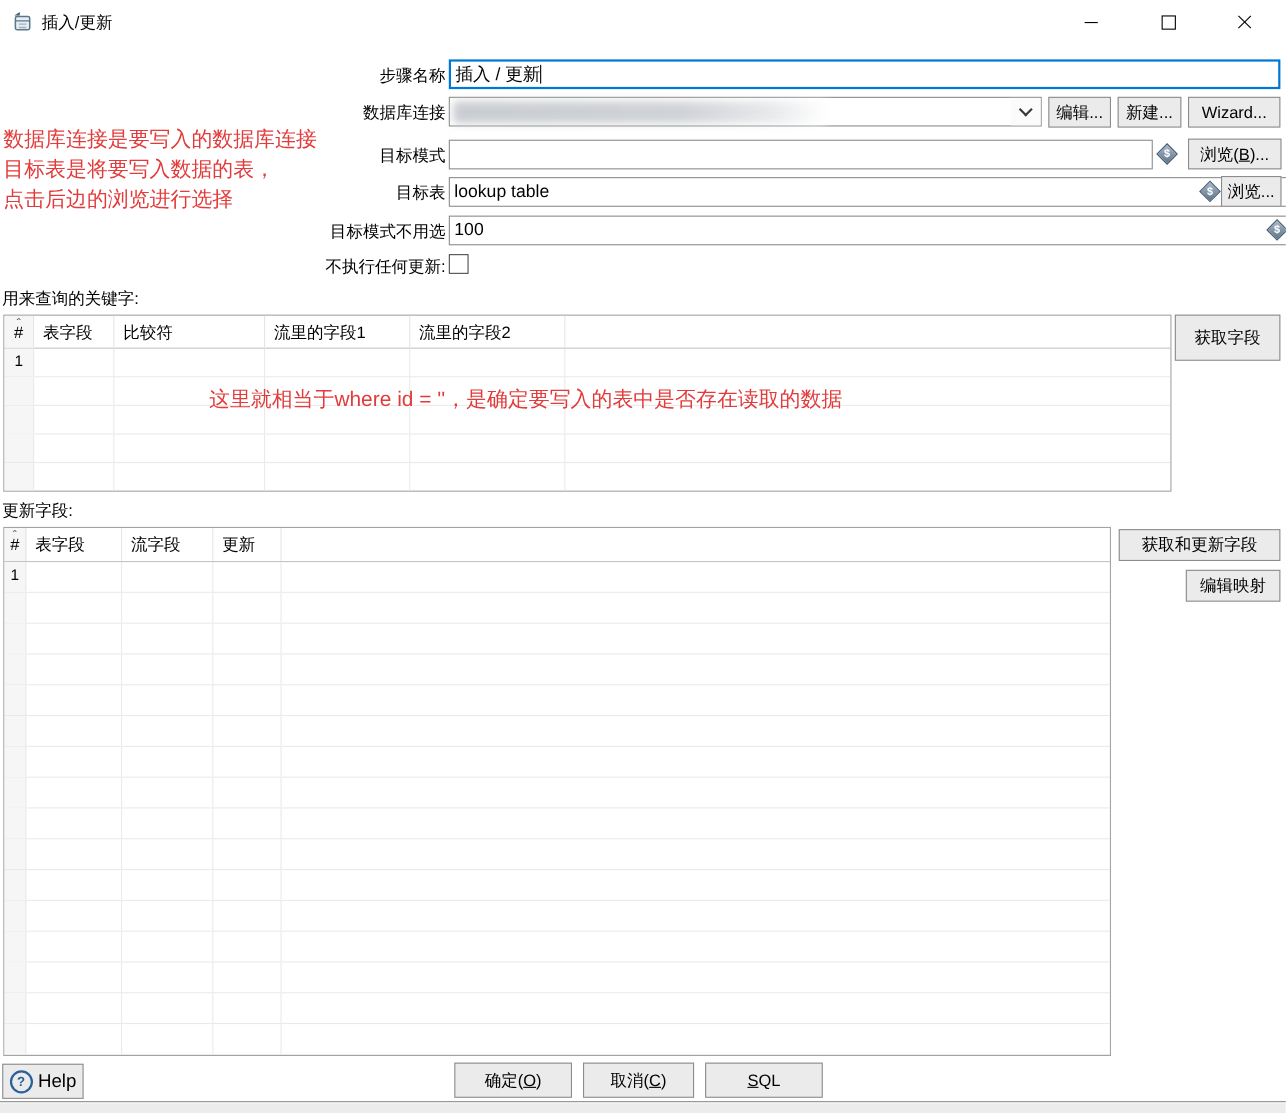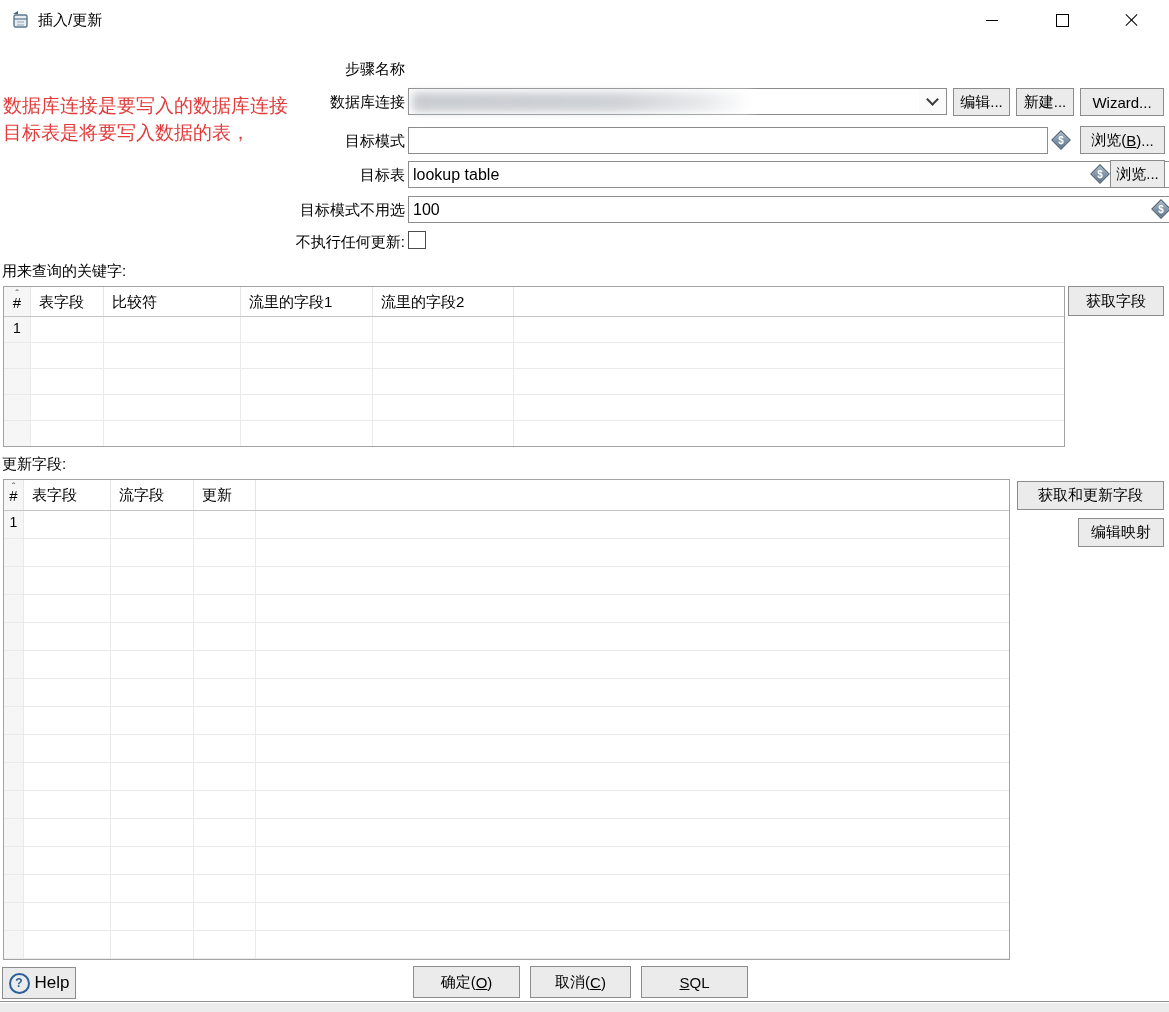--- a/index.html
+++ b/index.html
@@ -85,20 +85,21 @@
       </div>
     <div class="win-btn" style="left:1039px">
         <span class="gl-max"></span>
       </div>
     <div class="win-btn" style="left:1109px">
         <span class="gl-close"></span>
       </div>
   </div>
 
   <div class="flabel" style="left:185px;top:60px">步骤名称</div>
+  <div class="tinput focused" style="left:408px;top:54px;width:756px"><span>插入 / 更新</span><span class="caret"></span></div>
 
   <div class="flabel" style="left:185px;top:93px">数据库连接</div>
   <div class="combo" style="left:408px;top:88px;width:539px">
     <div class="combo-blur"></div>
     <div class="combo-arrow">
         <span class="chev"></span>
       </div>
   </div>
   <button class="btn" style="left:953px;top:88px;width:57px;height:28px">
       <span>编辑...</span>
@@ -132,23 +133,24 @@
 
   <div class="flabel" style="left:185px;top:201px">目标模式不用选</div>
   <div class="tinput" style="left:408px;top:196px;width:887px"><span>100</span></div>
   <span class="var-icon" style="left:1154px;top:202px">
       <i>$</i>
     </span>
 
   <div class="flabel" style="left:185px;top:233px">不执行任何更新:</div>
   <span class="checkbox" style="left:408px;top:231px"></span>
 
-  <div class="red-note" style="left:3px;top:92px">
+  <div class="red-note" style="left:3px;top:114px">
     <span style="display:block">数据库连接是要写入的数据库连接</span>
     <span style="display:block">目标表是将要写入数据的表，</span>
+    <span style="display:block">点击后边的浏览进行选择</span>
   </div>
 
   <div class="sect-label" style="left:2px;top:262px">用来查询的关键字:</div>
   <div class="ktable" style="left:3px;top:286px;width:1062px;height:161px">
       <div class="t-hrow" style="height: 30px;">
         <div class="t-hcell t-num" style="width: 27px;">#</div>
         <div class="t-hcell" style="width: 73px;">表字段</div>
         <div class="t-hcell" style="width: 137px;">比较符</div>
         <div class="t-hcell" style="width: 132px;">流里的字段1</div>
         <div class="t-hcell" style="width: 141px;">流里的字段2</div>
@@ -188,23 +190,24 @@
       </div>
       <div class="t-row" style="height: 26px;">
         <div class="t-cell t-num" style="width: 27px;"></div>
         <div class="t-cell" style="width: 73px;"></div>
         <div class="t-cell" style="width: 137px;"></div>
         <div class="t-cell" style="width: 132px;"></div>
         <div class="t-cell" style="width: 141px;"></div>
         <div class="t-cell t-fill"></div>
       </div>
     </div>
-  <button class="btn" style="left:1068px;top:286px;width:96px;height:30px">
+  <button class="btn" style="left:1068px;top:286px;width:96px;height:42px">
       <span>获取字段</span>
     </button>
+  <div class="red-note" style="left:190px;top:350px">这里就相当于where id = ''，是确定要写入的表中是否存在读取的数据</div>
 
   <div class="sect-label" style="left:2px;top:455px">更新字段:</div>
   <div class="ktable" style="left:3px;top:479px;width:1007px;height:481px">
       <div class="t-hrow" style="height: 31px;">
         <div class="t-hcell t-num" style="width: 20px;">#</div>
         <div class="t-hcell" style="width: 87px;">表字段</div>
         <div class="t-hcell" style="width: 83px;">流字段</div>
         <div class="t-hcell" style="width: 62px;">更新</div>
         <div class="t-hcell t-fill"></div>
       </div>

